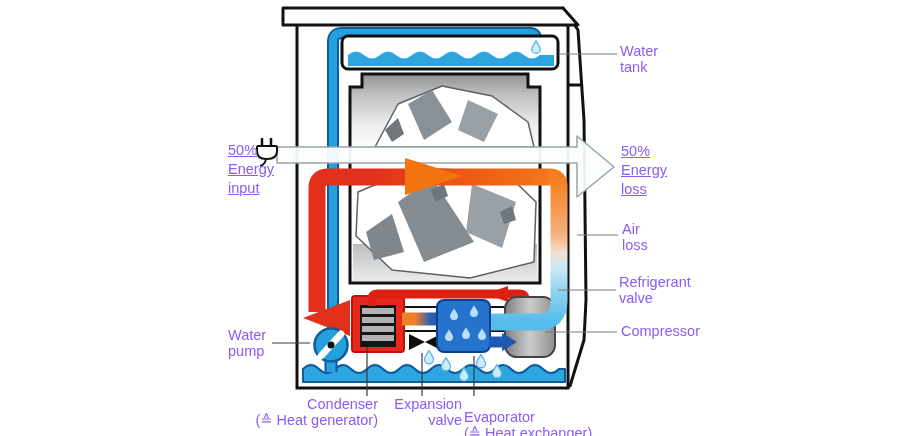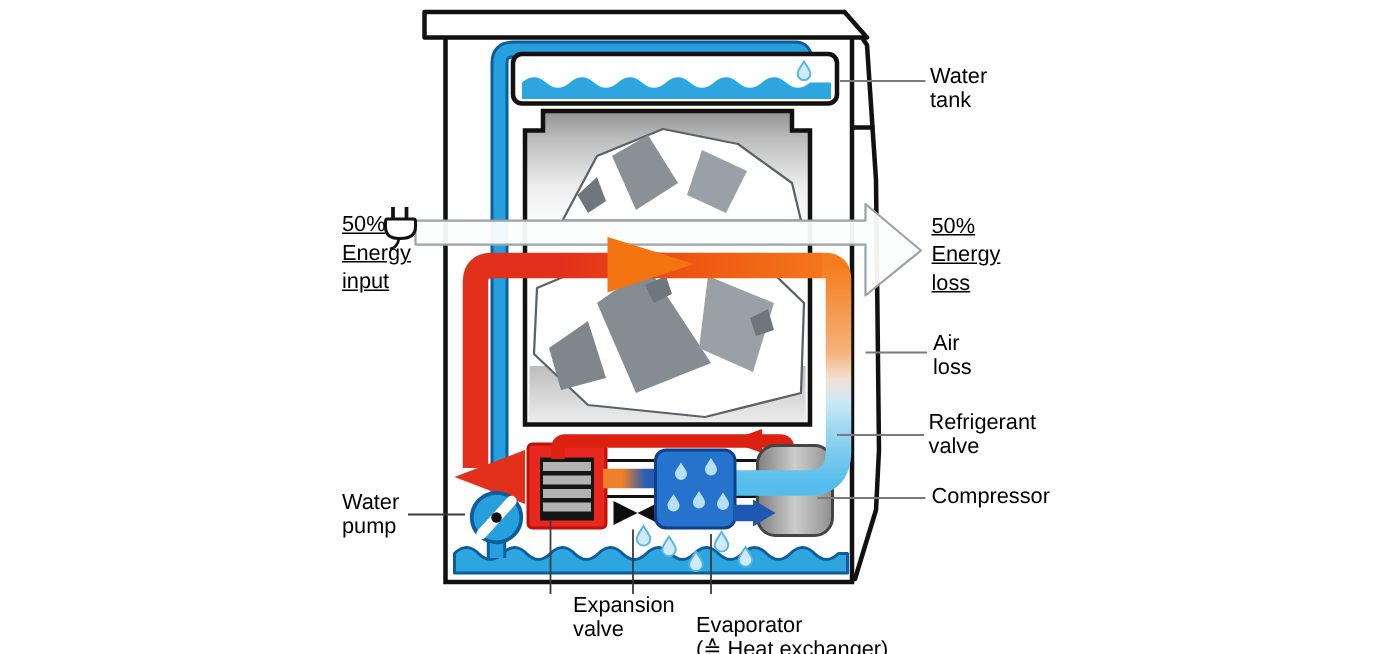--- a/index.html
+++ b/index.html
@@ -1,22 +1,22 @@
 <!DOCTYPE html>
 <html><head>
 <meta charset="utf-8">
 <style>
   html,body{margin:0;padding:0;background:#fff;}
   #stage{position:relative;width:921px;height:436px;background:#fff;overflow:hidden;
          font-family:"Liberation Sans",sans-serif;color:#1b1b1b;}
   #diagram-svg{position:absolute;left:0;top:0;}
-  .lbl{position:absolute;font-size:14.5px;line-height:1.08;white-space:pre-line;color:#000000;}
+  .lbl{position:absolute;font-size:14.5px;line-height:1.08;white-space:pre-line;color:#8b5cf6;}
   .lbl.loose{line-height:1.32;text-decoration:underline;}
   .lbl.right-align{text-align:right;}
-  .lbl.center{text-align:left;}
+  .lbl.center{text-align:right;}
 </style>
 </head>
 <body>
 
 <div id="stage">
 
 <svg id="diagram-svg" width="921" height="436" viewBox="0 0 921 436">
   <defs>
     <linearGradient id="hotGrad" gradientUnits="userSpaceOnUse" x1="308" y1="0" x2="568" y2="0">
       <stop offset="0" stop-color="#e2301b"></stop>
@@ -201,17 +201,19 @@
   <div class="lbl" style="left:620px;top:44px;">Water
 tank</div>
   <div class="lbl loose" style="left:621px;top:142px;">50%
 Energy
 loss</div>
   <div class="lbl" style="left:622px;top:222px;">Air
 loss</div>
   <div class="lbl" style="left:619px;top:275px;">Refrigerant
 valve</div>
   <div class="lbl" style="left:621px;top:324px;">Compressor</div>
+  <div class="lbl right-align" style="left:238px;top:397px;width:140px;">Condenser
+(≙ Heat generator)</div>
   <div class="lbl center" style="left:382px;top:397px;width:80px;">Expansion
 valve</div>
   <div class="lbl" style="left:464px;top:397px;margin-top:13px;">Evaporator
 (≙ Heat exchanger)</div>
 </div>
 
 </body></html>

